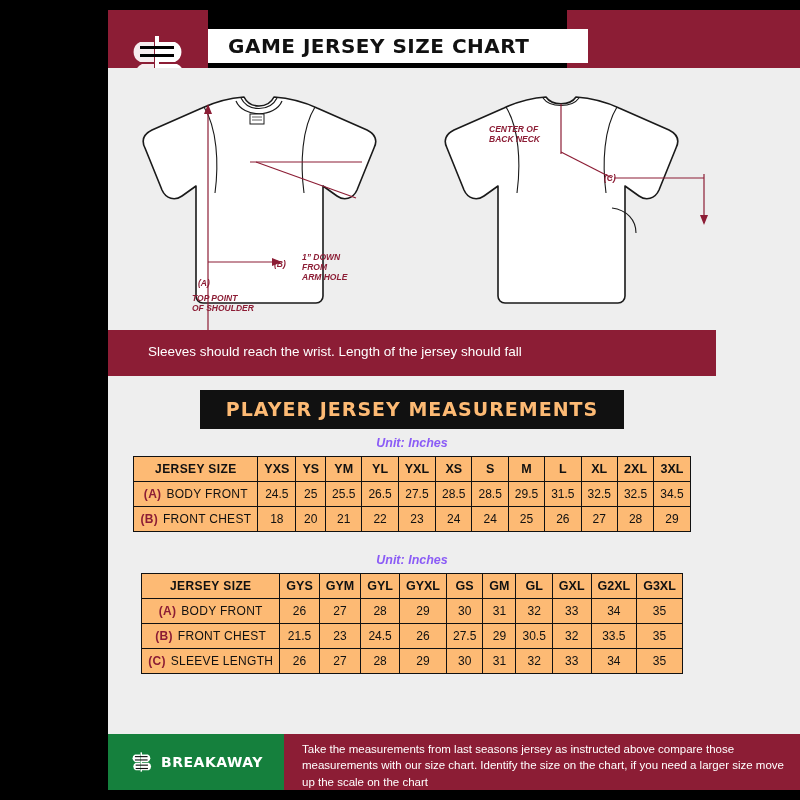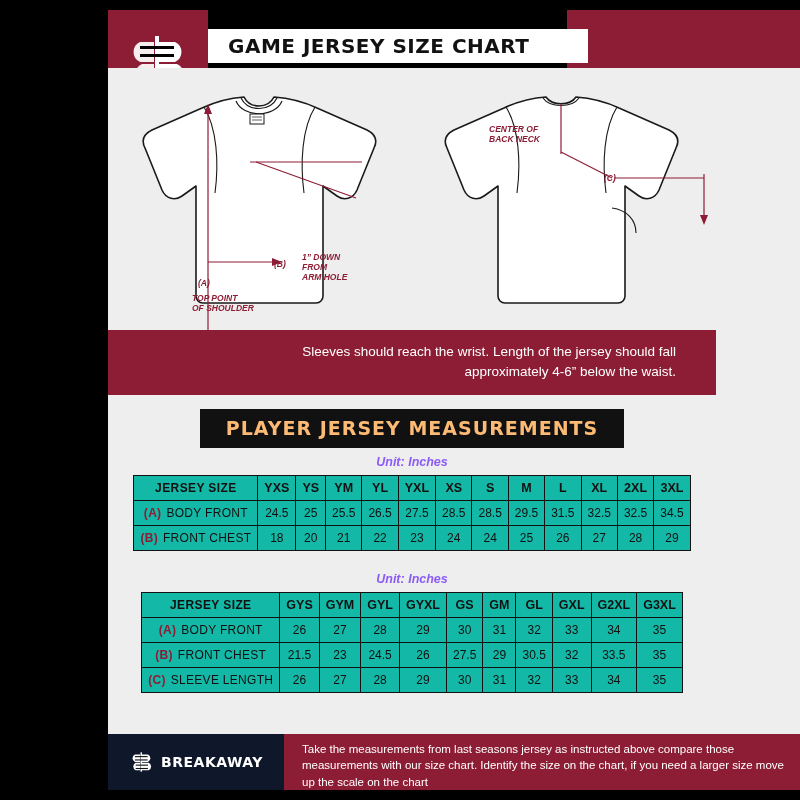--- a/index.html
+++ b/index.html
@@ -86,21 +86,21 @@
     height: 262px;
     background: #eeeeee;
   }
 
   
   .note-band {
     position: relative;
     margin: 0 96px;
     background: #8c1d35;
     color: #ffffff;
-    text-align: right;
+    text-align: left;
     padding: 12px 40px 14px;
     box-sizing: border-box;
     font-size: 13.5px;
     line-height: 1.45;
   }
   .note-band-outer {
     position: relative;
     background: #eeeeee;
   }
 
@@ -131,21 +131,21 @@
   }
 
   
   .table-wrap {
     display: flex;
     justify-content: center;
     background: #eeeeee;
   }
   table.size {
     border-collapse: collapse;
-    background: #14b8a6;
+    background: #fdba74;
     font-size: 12px;
     color: #111;
   }
   table.size td, table.size th {
     border: 1px solid #111;
     padding: 5px 6px;
     text-align: center;
     height: 18px;
     box-sizing: border-box;
     font-weight: normal;
@@ -181,21 +181,21 @@
     position: absolute;
     left: 96px;
     right: 0;
     bottom: 0;
     height: 56px;
     display: flex;
     align-items: stretch;
   }
   .footer-black {
     width: 176px;
-    background: #0f172a;
+    background: #15803d;
     display: flex;
     align-items: center;
     justify-content: center;
     gap: 6px;
   }
   .footer-brand {
     color: #ffffff;
     font-family: "DejaVu Sans", sans-serif;
     font-weight: bold;
     font-size: 14px;
@@ -361,21 +361,20 @@
         </g>
         <text class="illus-label" x="477" y="64">CENTER OF</text>
         <text class="illus-label" x="477" y="74">BACK NECK</text>
         <text class="illus-label" x="592" y="113">(C)</text>
       </svg>
     </div>
 
     <div class="note-band-outer">
       <div class="note-band">
         <div>Sleeves should reach the wrist. Length of the jersey should fall</div>
-        <div>approximately 4-6” below the waist.</div>
       </div>
     </div>
 
     <div class="section-wrap">
       <div class="section-title">PLAYER JERSEY MEASUREMENTS</div>
       <div class="unit-line">Unit: Inches</div>
     </div>
     <div class="table-wrap">
       <table class="size">
         <thead>

